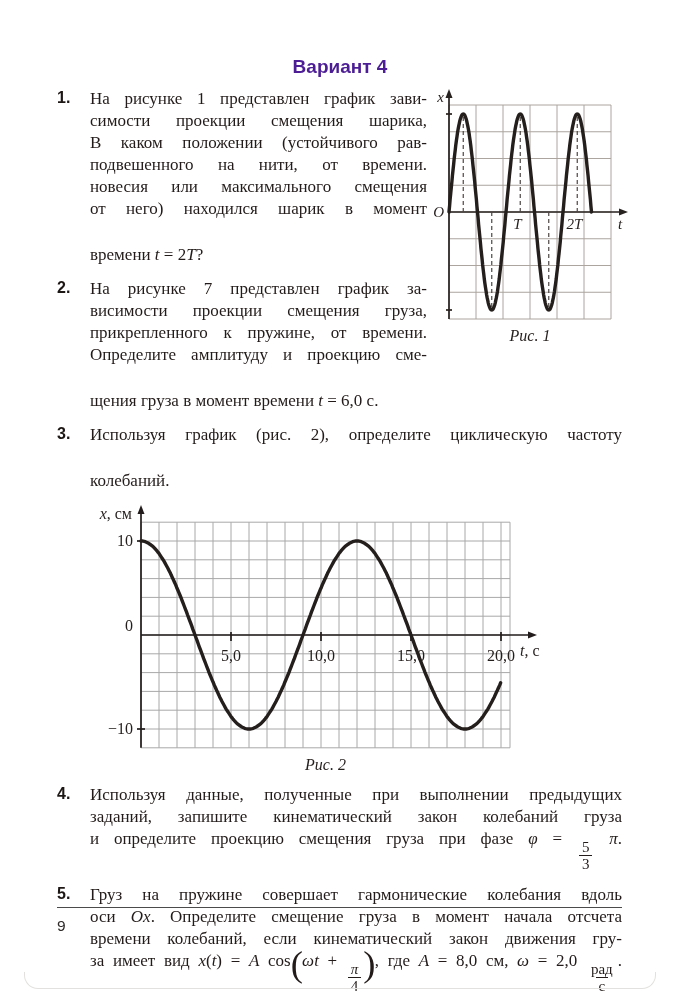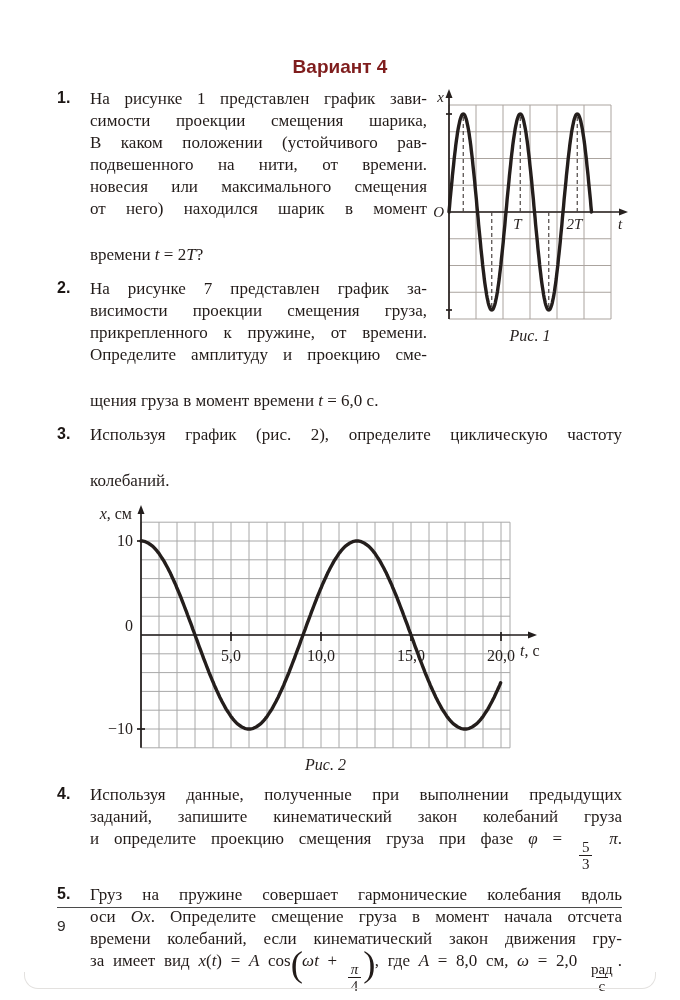--- a/index.html
+++ b/index.html
@@ -1,20 +1,20 @@
 <!DOCTYPE html>
 <html><head>
 <meta charset="utf-8">
 <style>
   html,body{margin:0;padding:0;}
   body{width:680px;height:1000px;background:#ffffff;}
   .page{position:relative;width:680px;height:1000px;background:#fff;overflow:hidden;
         font-family:"Liberation Serif",serif;color:#221b19;}
   .title{position:absolute;top:56px;left:0;right:0;text-align:center;
-         font-family:"Liberation Sans",sans-serif;font-weight:700;font-size:19px;color:#7f1d1d;}
+         font-family:"Liberation Sans",sans-serif;font-weight:700;font-size:19px;color:#4c1d95;}
   .content{position:absolute;top:88px;left:57px;right:58px;}
   .problem{display:flex;margin-bottom:12px;}
   .pnum{width:33px;flex:none;font-family:"Liberation Sans",sans-serif;font-weight:700;
         font-size:16px;padding-top:1px;color:#1c1614;}
   .ptext{flex:1;font-size:17px;line-height:22px;}
   .problem.narrow .ptext{flex:none;width:337px;}
   .line{text-align:justify;}
   .jl{text-align-last:justify;}
   .ll{text-align-last:left;margin-top:24px;}
   .it{font-style:italic;}

